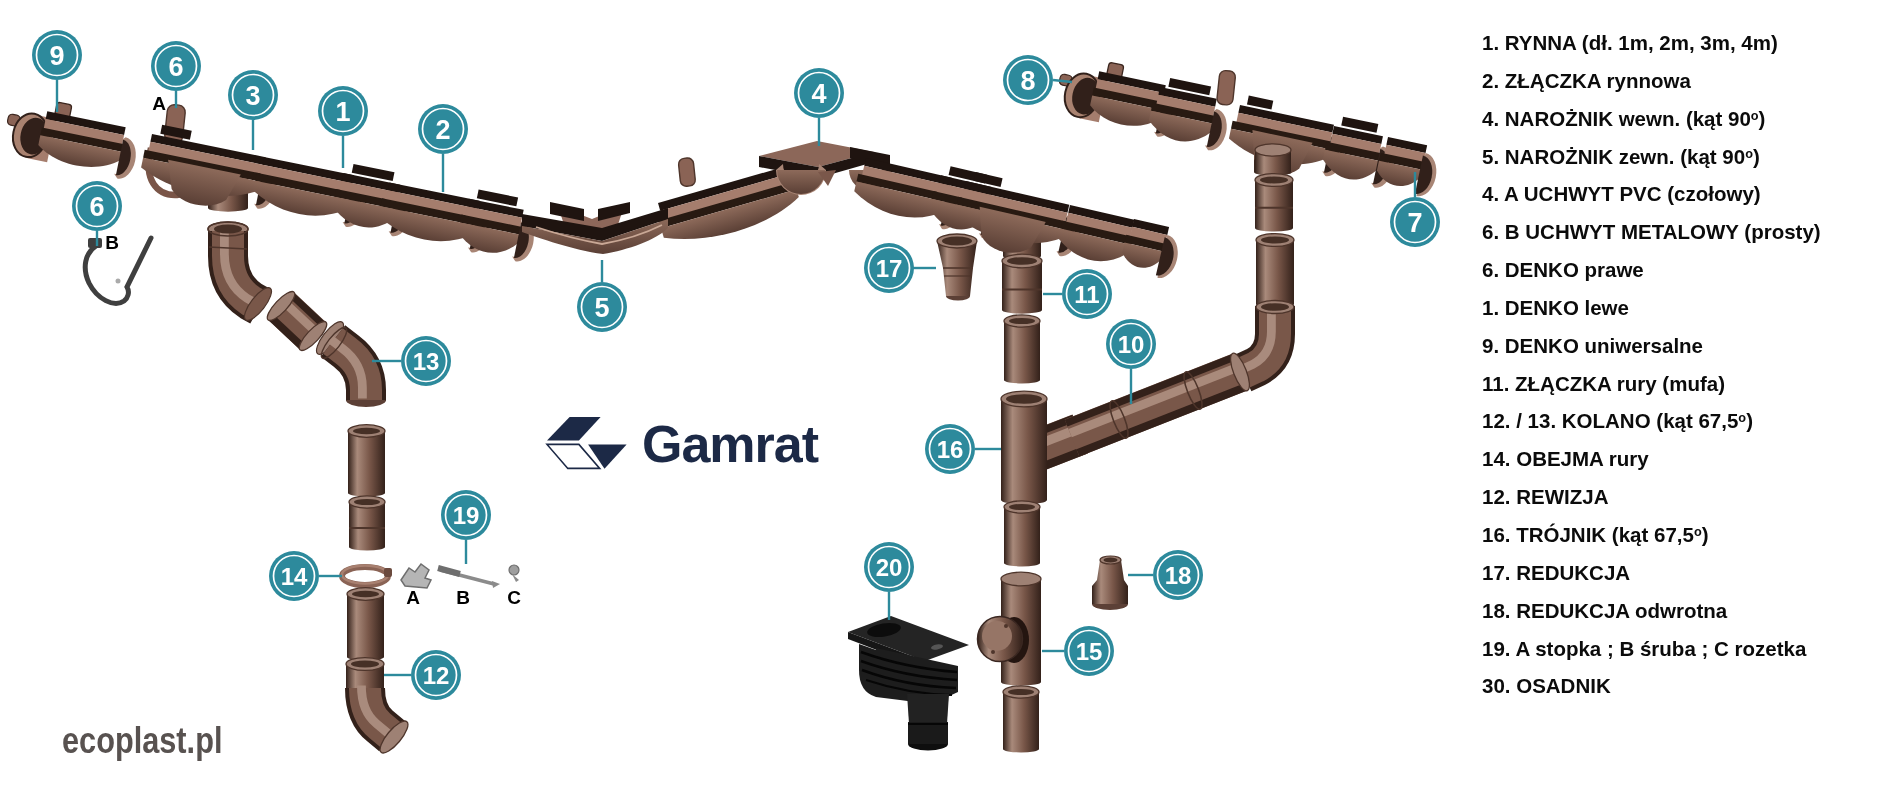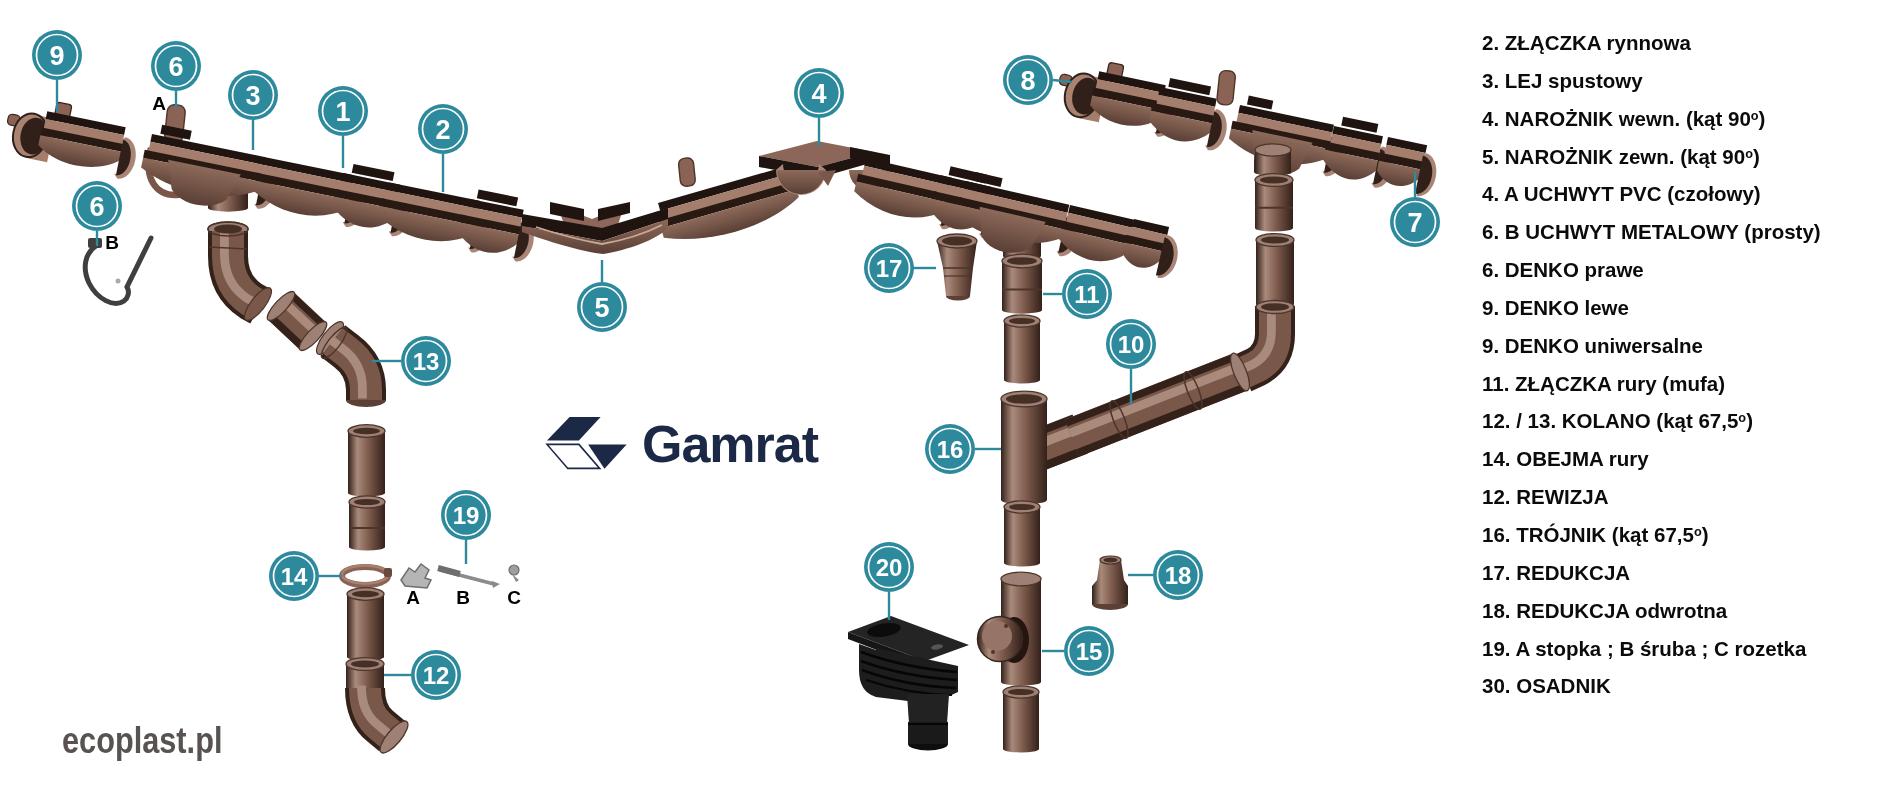--- a/index.html
+++ b/index.html
@@ -465,28 +465,28 @@
     <text x="463" y="604" font-size="19" font-weight="bold" fill="#000" text-anchor="middle" font-family="Liberation Sans, sans-serif">B</text>
     <text x="514" y="604" font-size="19" font-weight="bold" fill="#000" text-anchor="middle" font-family="Liberation Sans, sans-serif">C</text>
     <g fill="#1c2946">
 <polygon points="547,440.6 569.6,417 600.6,417 578.9,440.6"></polygon>
 <polygon points="547,444.4 578.9,444.4 599.7,468.4 567.8,468.4" fill="#fff" stroke="#1c2946" stroke-width="1.6"></polygon>
 <polygon points="588.1,444.4 626.6,444.4 604.5,468.7"></polygon>
 <text x="642" y="462" font-size="52" font-weight="bold" font-family="Liberation Sans, sans-serif" letter-spacing="-1">Gamrat</text>
 </g>
 </svg>
 <div class="legend">
+<div class="lr">1. RYNNA (dł. 1m, 2m, 3m, 4m)</div>
 <div class="lr">2. ZŁĄCZKA rynnowa</div>
-<div class="lr">3. LEJ spustowy</div>
 <div class="lr">4. NAROŻNIK wewn. (kąt 90<sup>o</sup>)</div>
 <div class="lr">5. NAROŻNIK zewn. (kąt 90<sup>o</sup>)</div>
 <div class="lr">4. A UCHWYT PVC (czołowy)</div>
 <div class="lr">6. B UCHWYT METALOWY (prosty)</div>
 <div class="lr">6. DENKO prawe</div>
-<div class="lr">9. DENKO lewe</div>
+<div class="lr">1. DENKO lewe</div>
 <div class="lr">9. DENKO uniwersalne</div>
 <div class="lr">11. ZŁĄCZKA rury (mufa)</div>
 <div class="lr">12. / 13. KOLANO (kąt 67,5<sup>o</sup>)</div>
 <div class="lr">14. OBEJMA rury</div>
 <div class="lr">12. REWIZJA</div>
 <div class="lr">16. TRÓJNIK (kąt 67,5<sup>o</sup>)</div>
 <div class="lr">17. REDUKCJA</div>
 <div class="lr">18. REDUKCJA odwrotna</div>
 <div class="lr">19. A stopka ; B śruba ; C rozetka</div>
 <div class="lr">30. OSADNIK</div>

